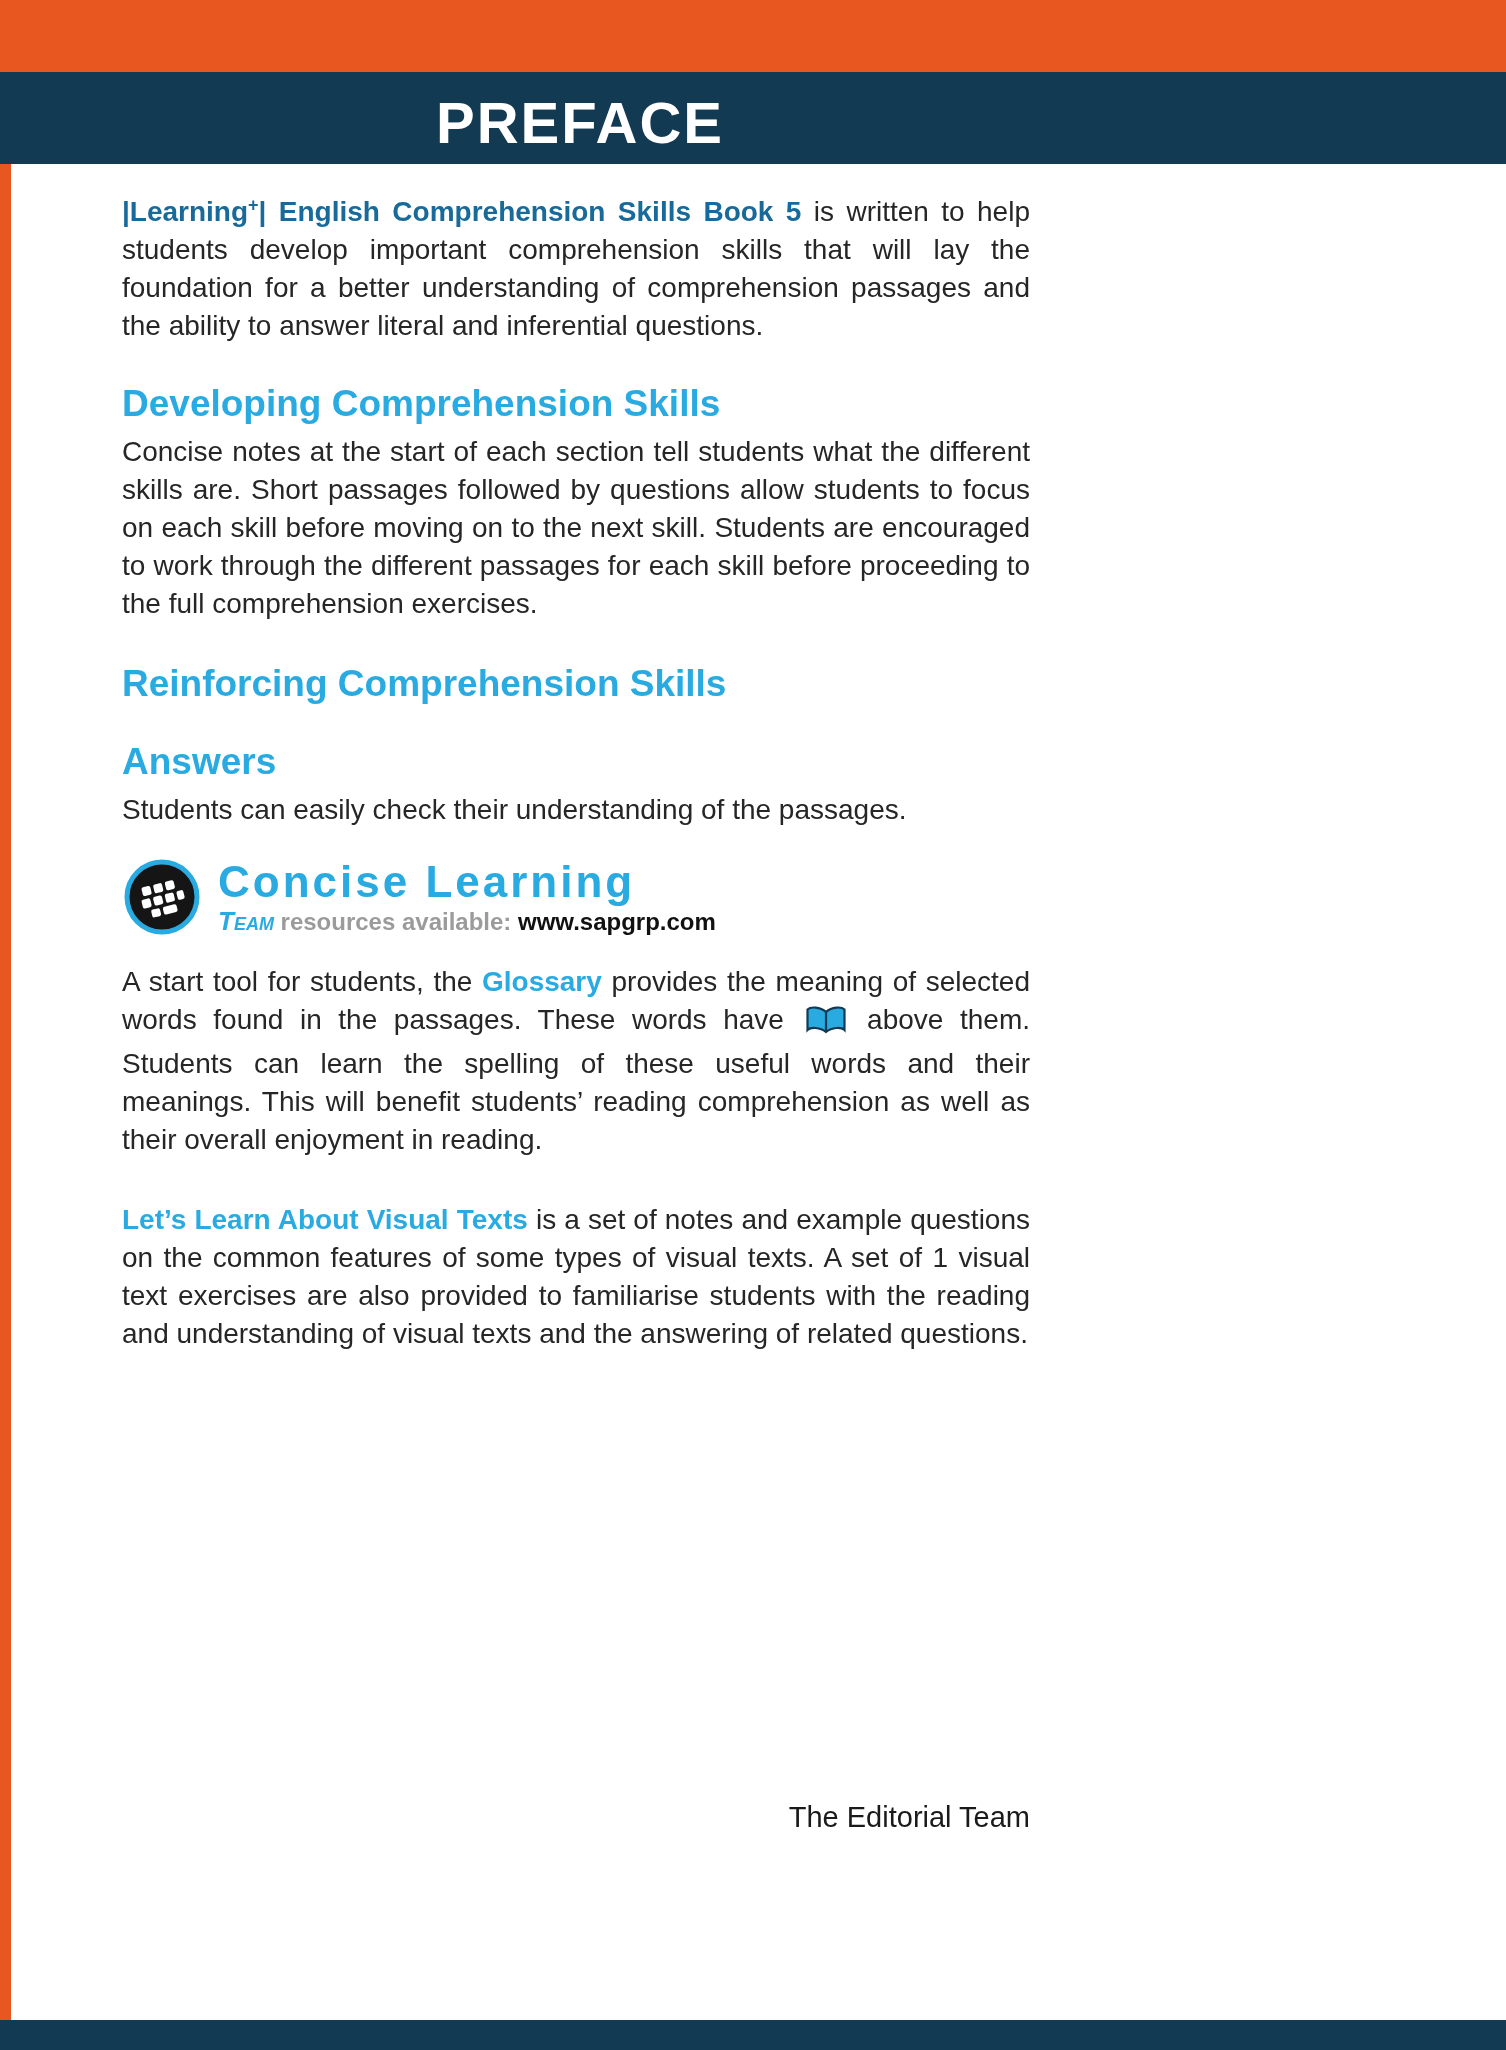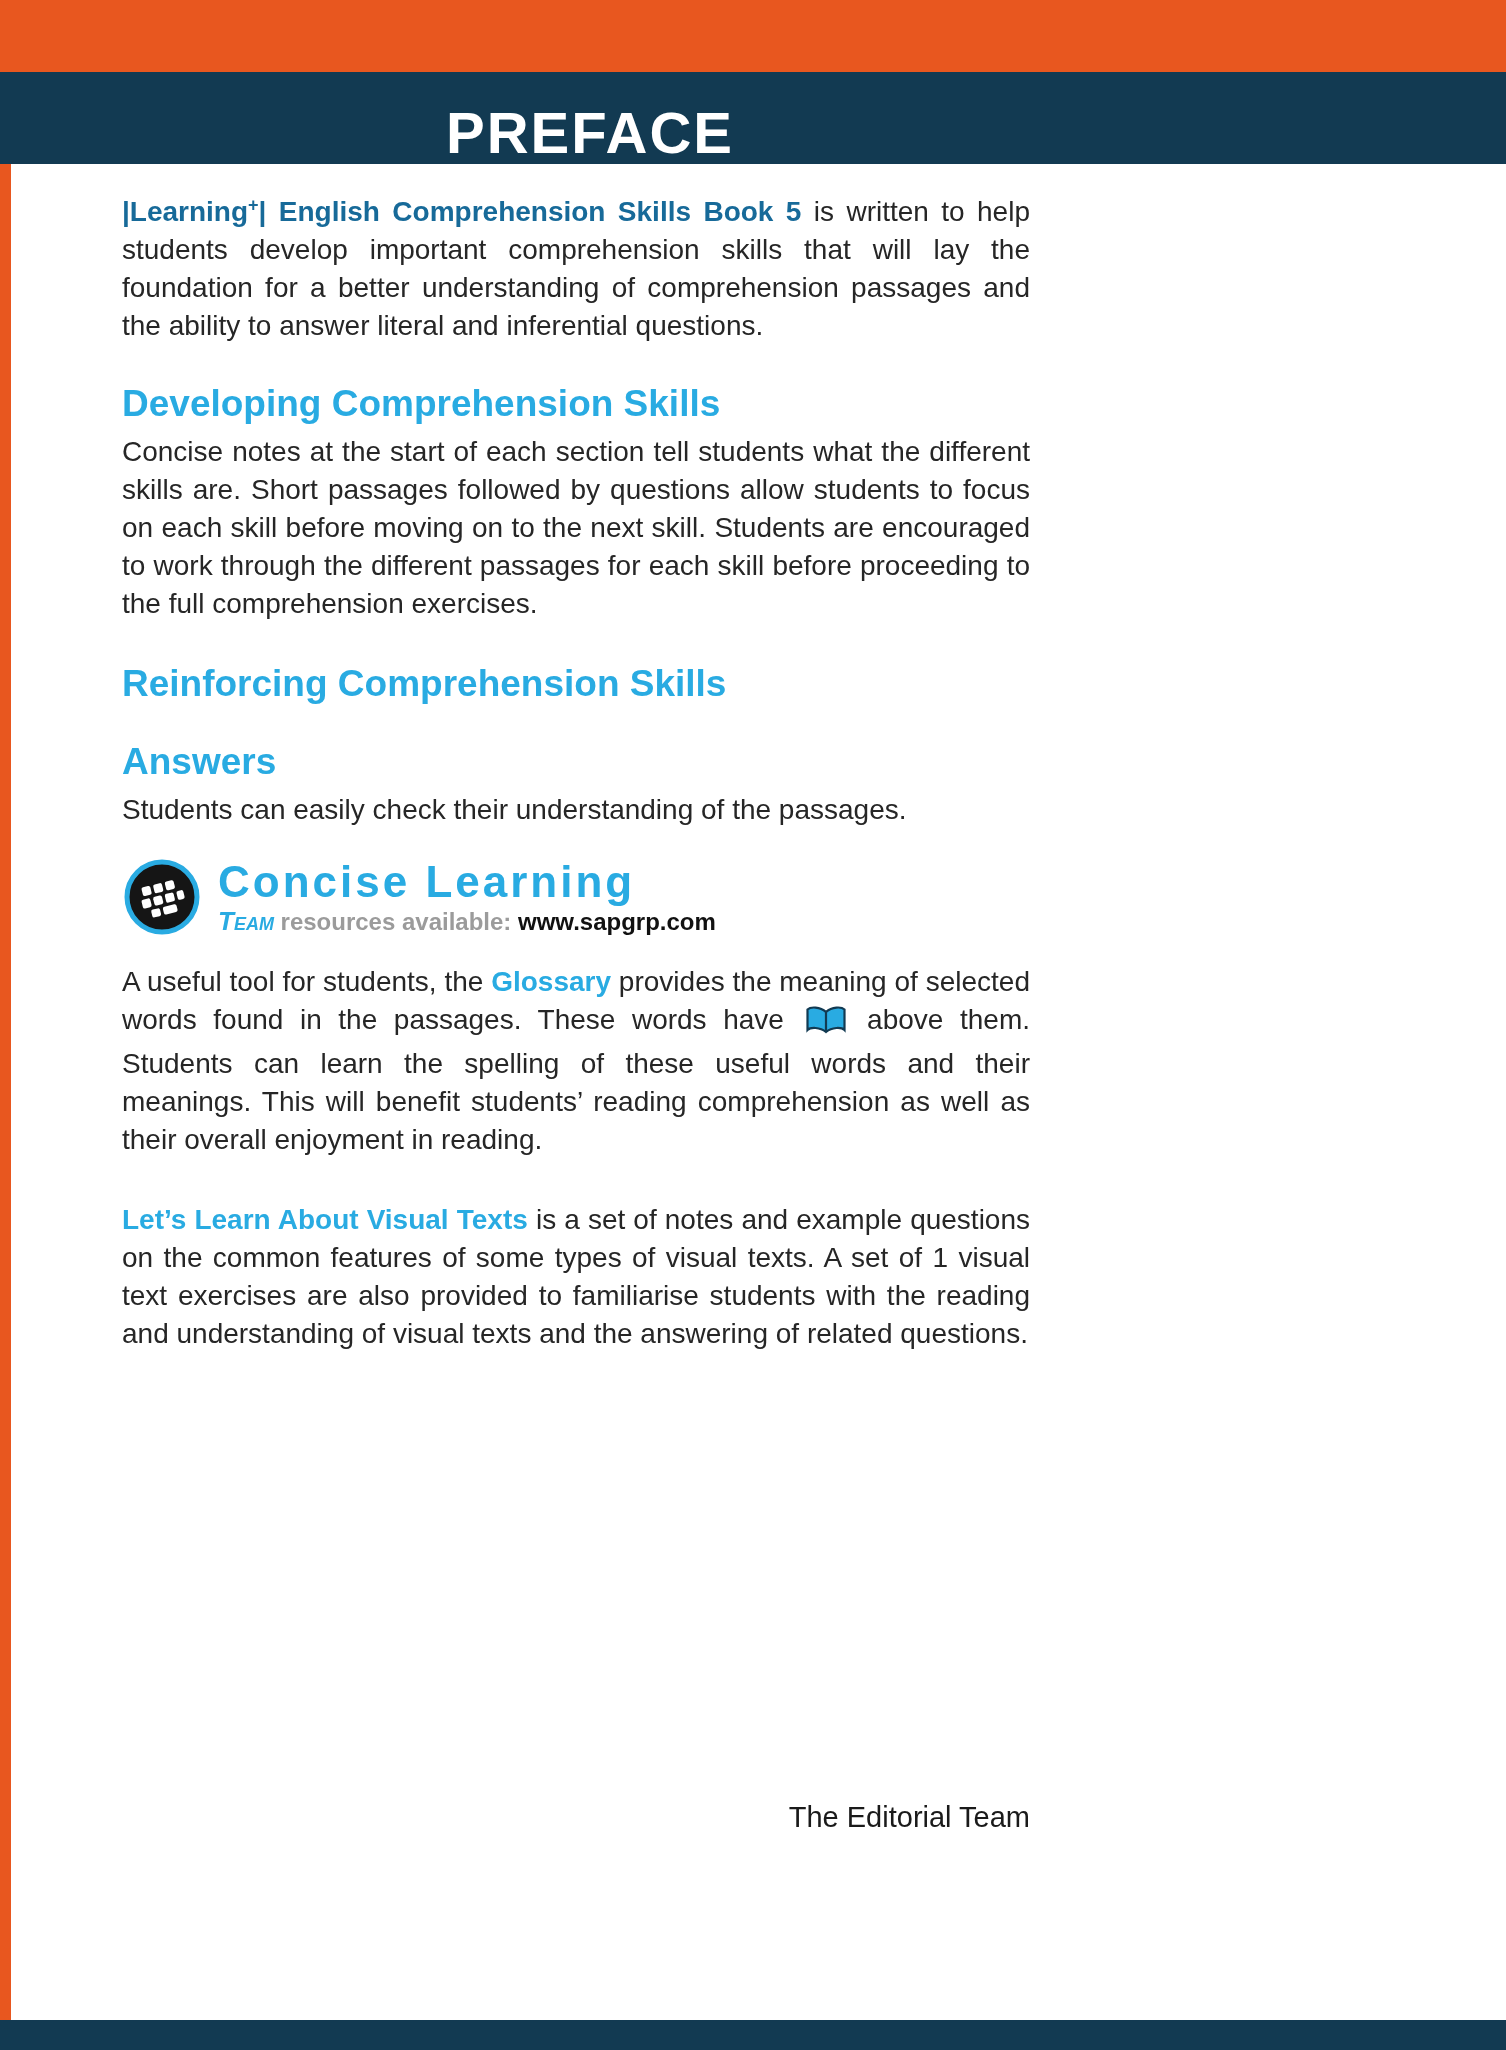--- a/index.html
+++ b/index.html
@@ -8,21 +8,21 @@
     position: relative;
     background: #ffffff;
     font-family: "Liberation Sans", "DejaVu Sans", sans-serif;
     color: #262626;
   }
   .top-accent { position: absolute; top: 0; left: 0; width: 100%; height: 72px; background: #e8571f; }
   .header-band { position: absolute; top: 72px; left: 0; width: 100%; height: 92px; background: #123a52; }
   .header-band h1 {
     position: absolute; left: 122px; width: 908px; top: 50%;
     transform: translateY(-50%);
-    margin: 14px; text-align: center;
+    margin: 4px; text-align: center;
     color: #ffffff; font-size: 58px; font-weight: 700; letter-spacing: 2px;
   }
   .left-accent { position: absolute; top: 164px; left: 0; width: 11px; height: 1856px; background: #e8571f; }
   .bottom-bar { position: absolute; bottom: 0; left: 0; width: 100%; height: 30px; background: #123a52; }
 
   .content { position: absolute; top: 164px; left: 122px; width: 908px; padding-top: 22px; }
 
   p.body-text {
     font-size: 28px; line-height: 38px;
     text-align: justify;
@@ -111,21 +111,21 @@
     </span>
     <span class="logo-texts">
       <span class="logo-title">Concise Learning</span>
       <span class="logo-tagline">
         <span class="free-word">Team</span><span class="tagline-gray"> resources available: </span><span class="tagline-url">www.sapgrp.com</span>
       </span>
     </span>
   </div>
 
   <p class="body-text indented">
-    <span>A useful tool for students, the </span><span class="cyan-strong">Glossary</span><span> provides the meaning of selected words found in the passages. These words have </span><span class="book-icon-wrap"><svg width="42" height="30" viewBox="0 0 42 30">
+    <span>A start tool for students, the </span><span class="cyan-strong">Glossary</span><span> provides the meaning of selected words found in the passages. These words have </span><span class="book-icon-wrap"><svg width="42" height="30" viewBox="0 0 42 30">
           <path d="M21 7 C15 1.5, 5.5 1.5, 2.5 4.5 L2.5 25 C5.5 22, 15 22, 21 27 C27 22, 36.5 22, 39.5 25 L39.5 4.5 C36.5 1.5, 27 1.5, 21 7 Z" fill="#29abe2" stroke="#123a52" stroke-width="2.2"></path>
           <line x1="21" y1="7" x2="21" y2="27" stroke="#123a52" stroke-width="2.2"></line>
         </svg></span><span> above them. Students can learn the spelling of these useful words and their meanings. This will benefit students’ reading comprehension as well as their overall enjoyment in reading.</span>
   </p>
 
   <p class="body-text indented visual-para">
     <span class="cyan-strong">Let’s Learn About Visual Texts</span><span> is a set of notes and example questions on the common features of some types of visual texts. A set of 1 visual text exercises are also provided to familiarise students with the reading and understanding of visual texts and the answering of related questions.</span>
   </p>
 
   <div class="signoff">The Editorial Team</div>

